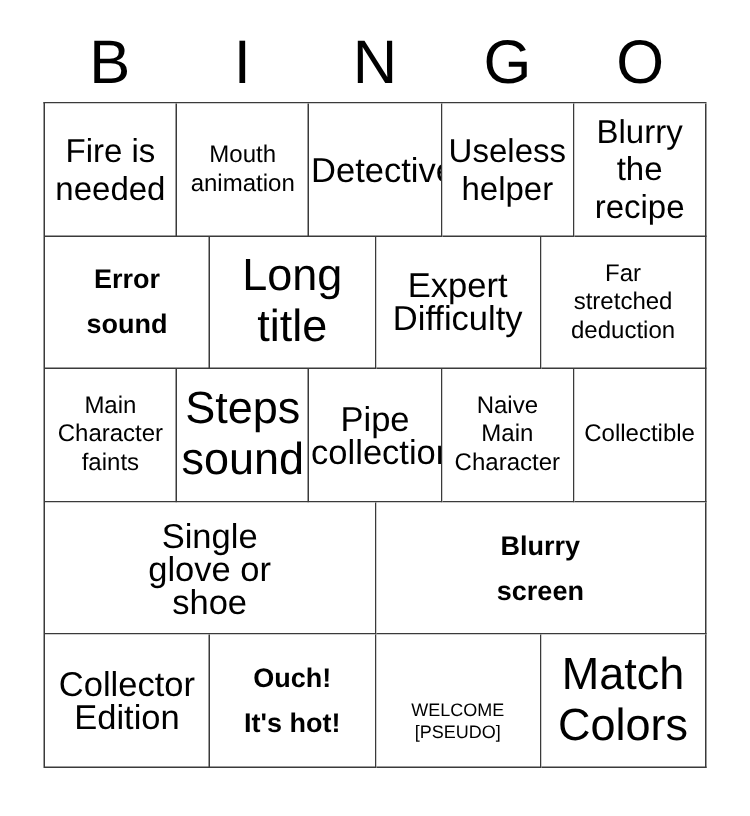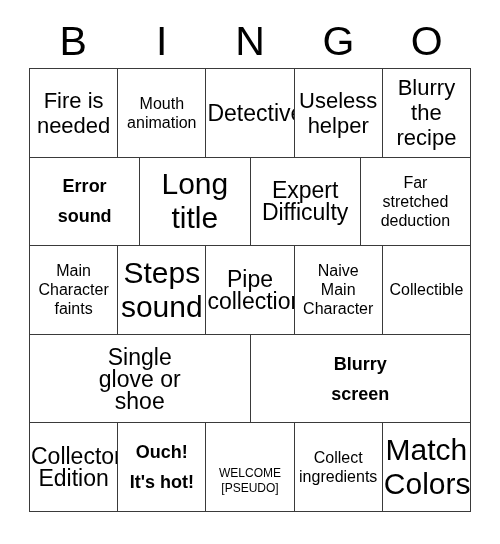--- a/index.html
+++ b/index.html
@@ -193,24 +193,20 @@
 Edition</span>
         </div>
       <div class="bingo-cell sz-xl">
           <span class="cell-text">Ouch!
 It's hot!</span>
         </div>
       <div class="bingo-cell sz-xxs">
           <span class="cell-text">WELCOME
 [PSEUDO]</span>
         </div>
-      <div class="bingo-cell sz-sm">
-          <span class="cell-text">Collect
-ingredients</span>
-        </div>
       <div class="bingo-cell sz-xxl">
           <span class="cell-text">Match
 Colors</span>
         </div>
     </div>
 
   </div>
 </div>
 
 </body></html>

